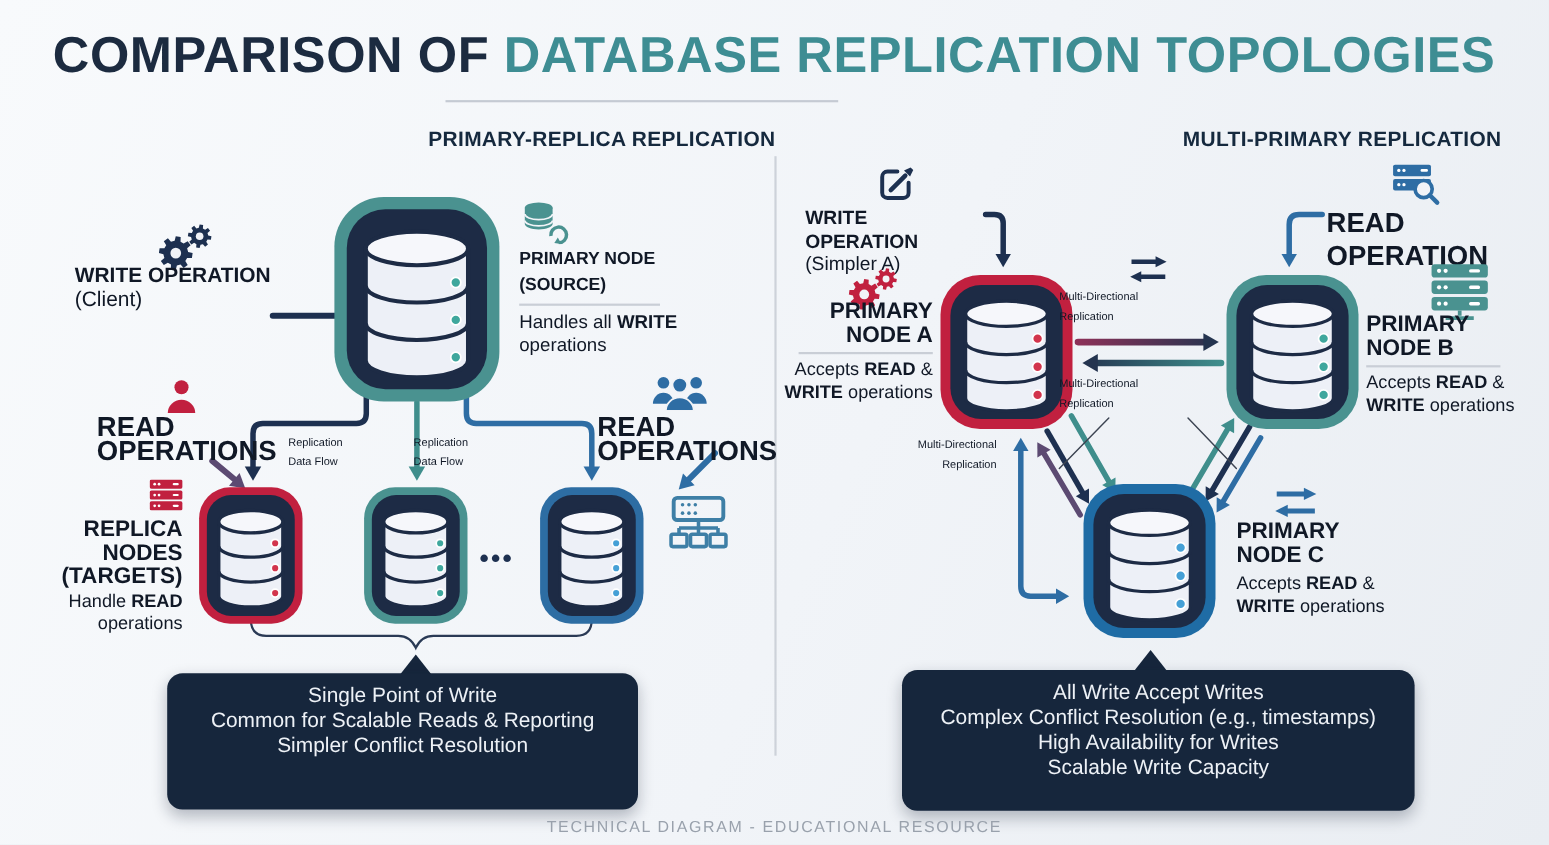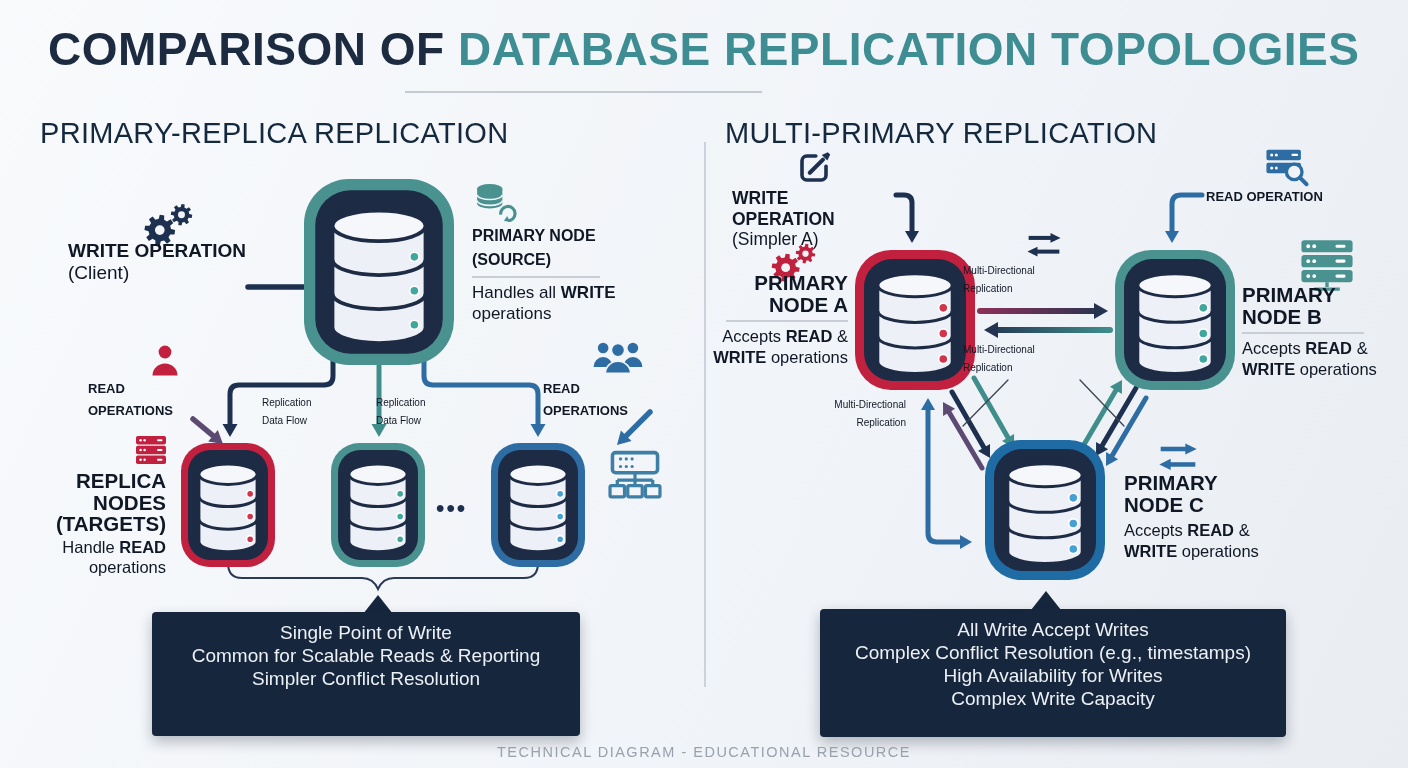--- a/index.html
+++ b/index.html
@@ -5,30 +5,30 @@
   html,body{margin:0;padding:0;background:#e9edf2;}
   .canvas{position:relative;width:1408px;height:768px;overflow:hidden;
     background:linear-gradient(115deg,#f8fafc 0%,#f1f4f8 55%,#e9edf2 100%);
     font-family:"Liberation Sans",sans-serif;}
   #scene{position:absolute;left:0;top:0;width:1408px;height:768px;}
   .ic{position:absolute;}
   .title{position:absolute;left:48px;top:22px;margin:0;font-size:46px;font-weight:bold;
     letter-spacing:.5px;color:#1c2b40;white-space:nowrap;}
   .title .hl{color:#3e8d93;}
   .underline{position:absolute;left:405px;top:91px;width:357px;height:2px;background:#c5cad3;}
-  .hdr{position:absolute;font-weight:normal;font-size:29px;color:#15293e;text-align:left;letter-spacing:.3px;}
+  .hdr{position:absolute;font-weight:bold;font-size:19px;color:#15293e;text-align:right;letter-spacing:.3px;}
   .vdiv{position:absolute;left:704px;top:142px;width:2px;height:545px;background:#cdd2da;}
   .lbl{position:absolute;color:#101826;line-height:1.18;}
   .c{text-align:left}.r{text-align:right}.b{font-weight:bold}
   .s15{font-size:10px}.s16{font-size:16.5px}.s17{font-size:17px}.s175{font-size:17.5px}
-  .s18{font-size:13px}.s19{font-size:19px}.s20{font-size:20.5px}.s22{font-size:16px}
+  .s18{font-size:25px}.s19{font-size:19px}.s20{font-size:20.5px}.s22{font-size:16px}
   .lh17{line-height:17.5px}.lh19{line-height:19.5px}.lh20{line-height:20.5px}
   .lh21{line-height:21.5px}.lh22{line-height:22px}.lh23{line-height:23.5px}
   .divline{position:absolute;height:1.5px;background:#c9ced6;}
-  .sumbox{position:absolute;background:#16263c;border-radius:4px;color:#edf1f6;text-align:center;
+  .sumbox{position:absolute;background:#16263c;border-radius:14px;color:#edf1f6;text-align:center;
     font-size:19px;line-height:23px;padding-top:9px;box-sizing:border-box;
     box-shadow:0 6px 14px rgba(15,25,45,.28);}
   .ptr{position:absolute;width:0;height:0;border-left:15px solid transparent;
     border-right:15px solid transparent;border-bottom:19px solid #16263c;}
   .ellip{letter-spacing:2px;color:#1d3050;font-weight:bold;font-size:24px;}
   .footer{position:absolute;left:0;right:0;top:744px;text-align:center;font-size:14.5px;
     color:#99a1ac;letter-spacing:1.5px;}
 </style>
 </head>
 <body>
@@ -357,17 +357,17 @@
     <div>Single Point of Write</div>
     <div>Common for Scalable Reads &amp; Reporting</div>
     <div>Simpler Conflict Resolution</div>
   </div>
 
   <div class="ptr" style="left:1031px;top:591px"></div>
   <div class="sumbox" style="left:820px;top:609px;width:466px;height:128px">
     <div>All Write Accept Writes</div>
     <div>Complex Conflict Resolution (e.g., timestamps)</div>
     <div>High Availability for Writes</div>
-    <div>Complex Write Capacity</div>
+    <div>Scalable Write Capacity</div>
   </div>
 
   <div class="footer">TECHNICAL DIAGRAM - EDUCATIONAL RESOURCE</div>
 </div>
 
 </body></html>

